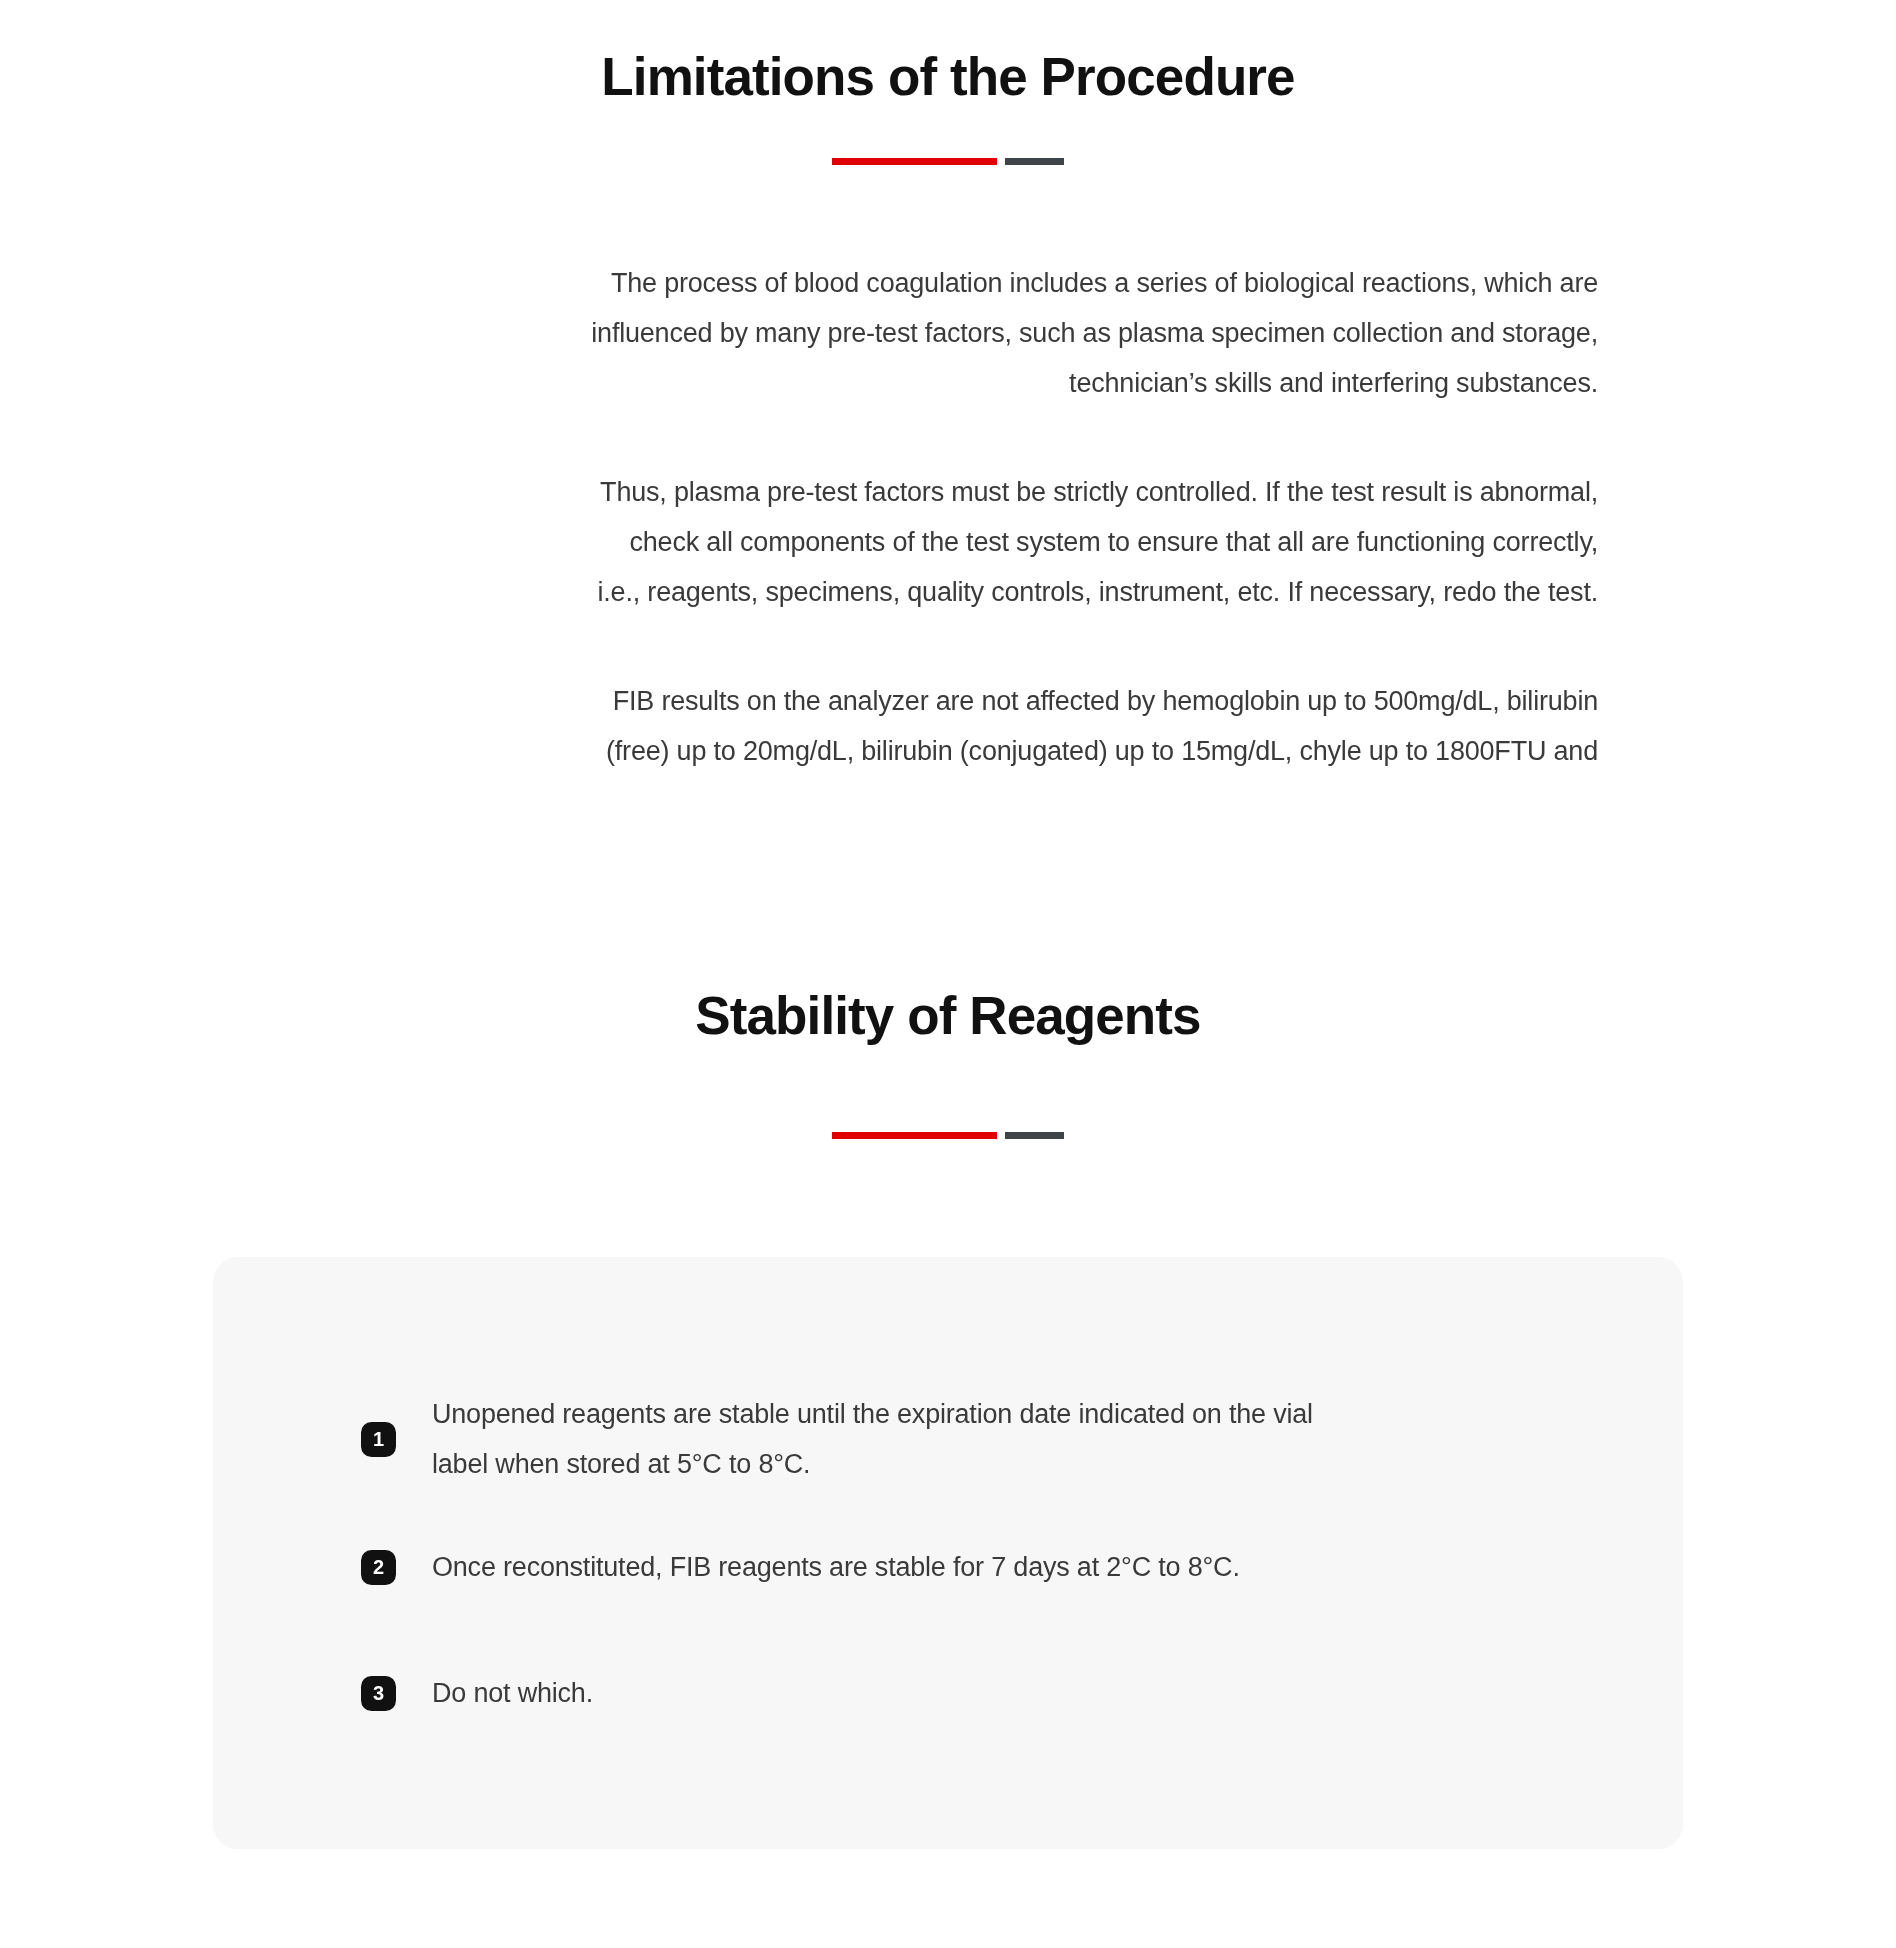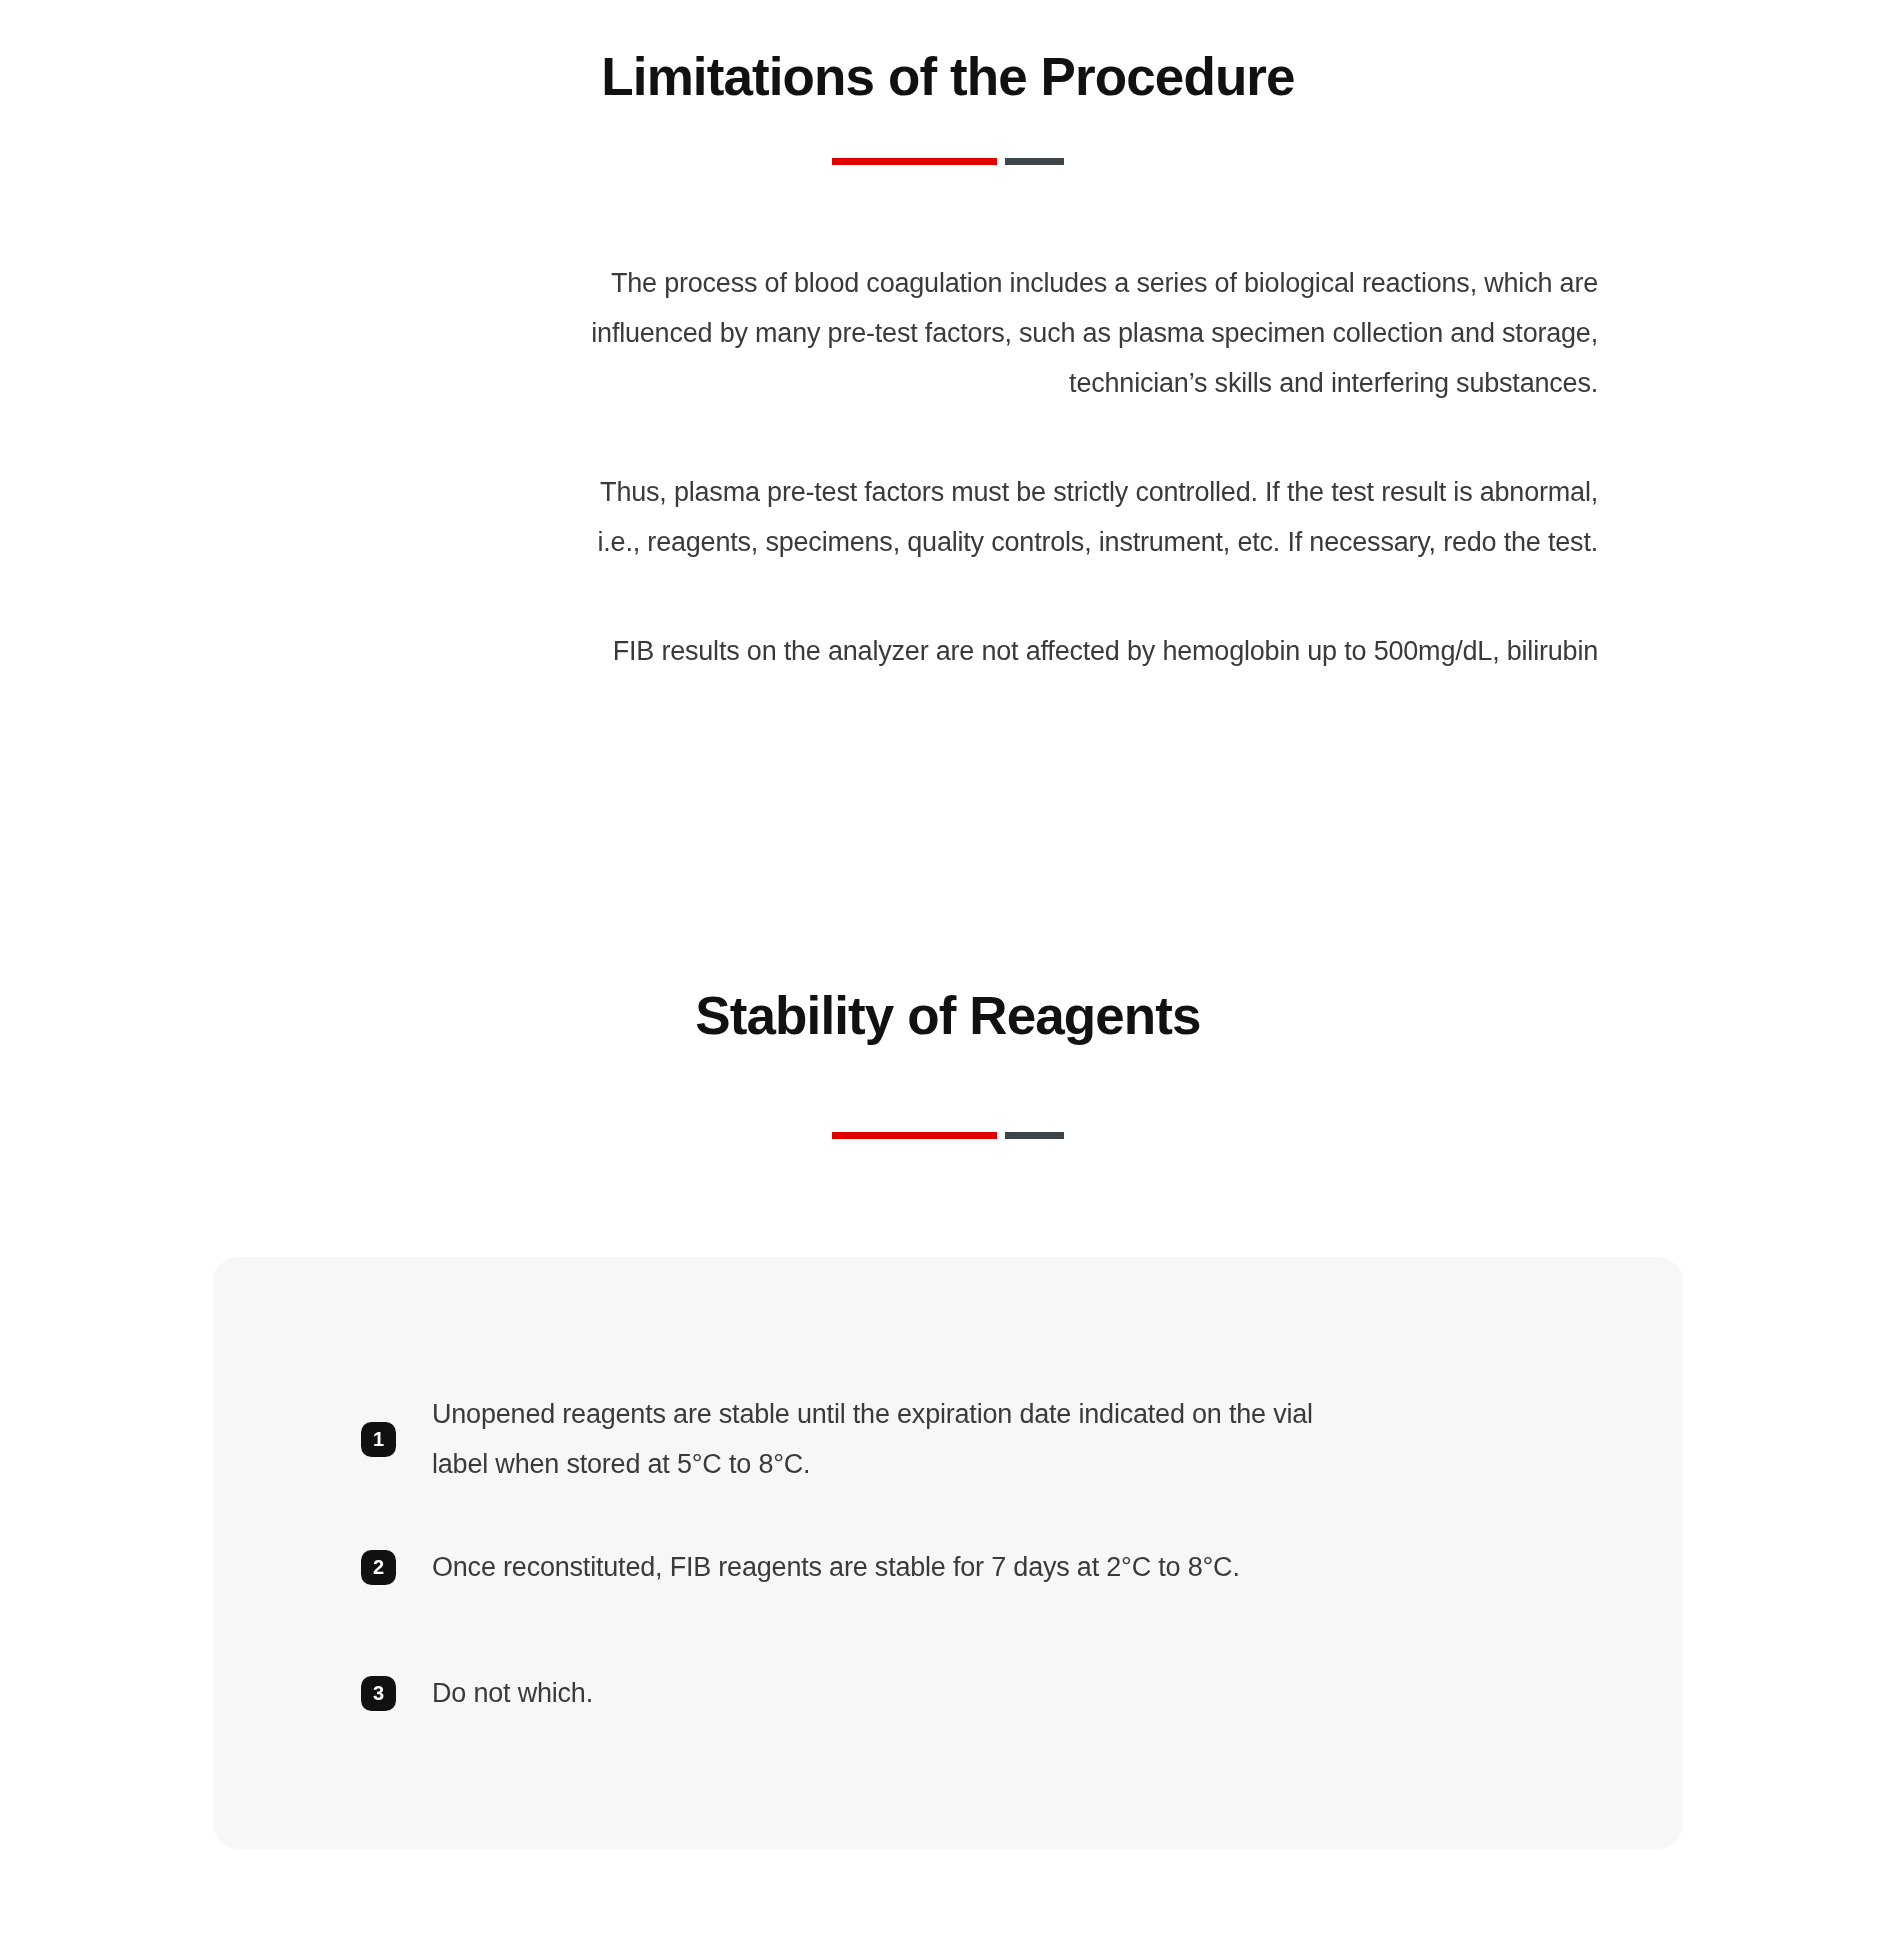--- a/index.html
+++ b/index.html
@@ -102,24 +102,26 @@
   </div>
 
   <div class="body-copy">
     <div class="para">
       <div class="line">The process of blood coagulation includes a series of biological reactions, which are</div>
       <div class="line">influenced by many pre-test factors, such as plasma specimen collection and storage,</div>
       <div class="line">technician’s skills and interfering substances.</div>
     </div>
     <div class="para">
       <div class="line">Thus, plasma pre-test factors must be strictly controlled. If the test result is abnormal,</div>
+      <div class="line">check all components of the test system to ensure that all are functioning correctly,</div>
       <div class="line">i.e., reagents, specimens, quality controls, instrument, etc. If necessary, redo the test.</div>
     </div>
     <div class="para">
       <div class="line">FIB results on the analyzer are not affected by hemoglobin up to 500mg/dL, bilirubin</div>
+      <div class="line">(free) up to 20mg/dL, bilirubin (conjugated) up to 15mg/dL, chyle up to 1800FTU and</div>
     </div>
   </div>
 
   <h2 class="section-title title-stability">Stability of Reagents</h2>
 
   <div class="divider divider-2">
     <span class="bar-red"></span>
     <span class="bar-dark"></span>
   </div>
 

